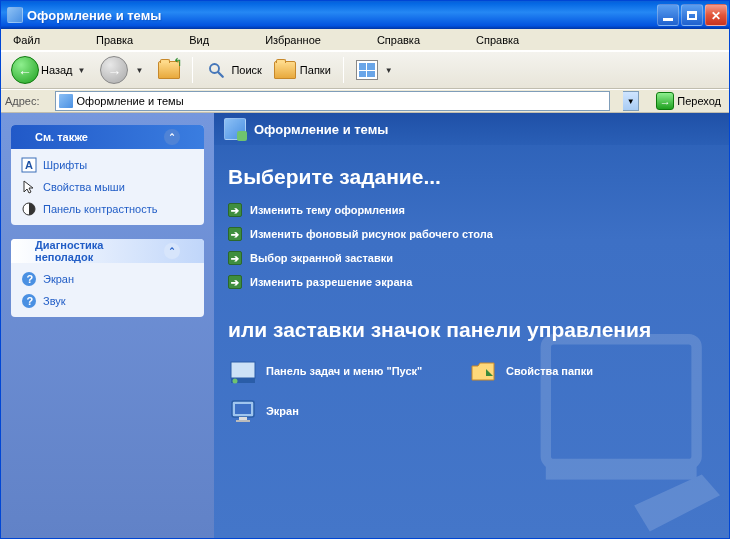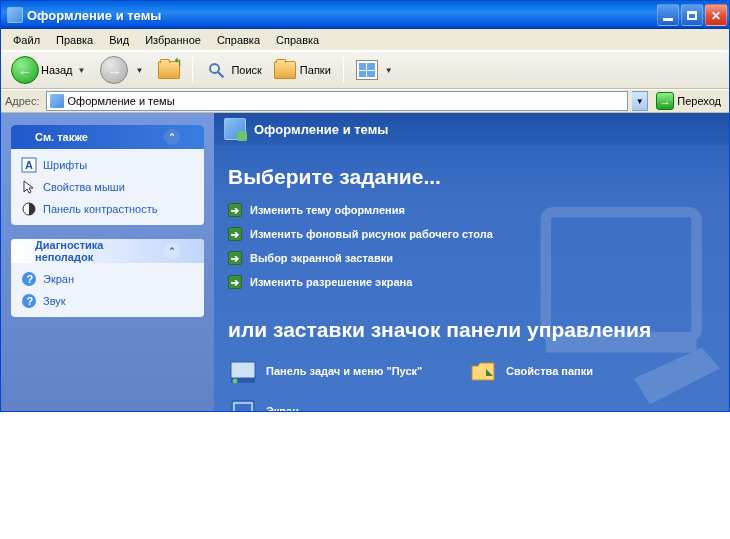--- a/index.html
+++ b/index.html
@@ -1,52 +1,52 @@
 <!DOCTYPE html>
 <html><head>
 <meta charset="utf-8">
 <style>
 * { box-sizing: border-box; margin: 0; padding: 0; font-family: Tahoma, sans-serif; }
 body { background: #fff; }
-.window { width: 730px; height: 412px; border: 1px solid #0046d5; background: #ece9d8; display: flex; flex-direction: column; }
+.window { width: 730px; height: 539px; border: 1px solid #0046d5; background: #ece9d8; display: flex; flex-direction: column; }
 
 
 .titlebar { height: 28px; background: linear-gradient(to bottom, #0a5fd8 0%, #0467e3 8%, #2588f4 40%, #0354e0 88%, #0036a6 100%); display: flex; align-items: center; padding: 0 2px 0 6px; color: #fff; font-size: 13px; }
 .titlebar-icon { width: 16px; height: 16px; margin-right: 4px; background: linear-gradient(135deg,#8cc0f5,#4a90e2); border: 1px solid #fff3; border-radius: 2px; }
 .titlebar-text { flex: 1; font-weight: bold; text-shadow: 1px 1px 1px #00389955; }
 .titlebar-btns { display: flex; gap: 2px; }
 .titlebar-btn { width: 22px; height: 22px; border-radius: 3px; display: flex; align-items: center; justify-content: center; color: #fff; font-weight: bold; font-size: 13px; border: 1px solid #fff4; }
 .tb-min, .tb-max { background: linear-gradient(to bottom, #5a9ef0, #1e61cf); }
 .tb-close { background: linear-gradient(to bottom, #f49b8c, #e2553a 50%, #c83320); }
 .tb-min-g { width:10px; height:3px; background:#fff; margin-top:8px; }
 .tb-max-g { width:10px; height:9px; border:2px solid #fff; border-top-width:3px; }
 .tb-close-g::before { content:"✕"; font-size:12px; line-height:1;}
 
 
-.menubar { height: 22px; background: #ece9d8; border-bottom: 1px solid #fff; display: flex; align-items: center; padding: 0 4px; font-size: 11px; }
+.menubar { height: 22px; background: #ece9d8; border-bottom: 1px solid #fff; display: flex; align-items: center; padding: 0 4px; font-size: 11px; gap: 40px; }
 .menu-item { padding: 2px 8px; cursor: default; }
 
 
 .toolbar { height: 38px; background: linear-gradient(to bottom, #f4f3ee, #e8e5d9); border-top: 1px solid #fff; border-bottom: 1px solid #c0bdaf; display: flex; align-items: center; padding: 0 6px; gap: 4px; font-size: 11px; }
 .tool-back { display:flex; align-items:center; gap:2px; padding:2px 4px; }
 .circle-btn { width: 28px; height: 28px; border-radius: 50%; display:flex; align-items:center; justify-content:center; color:#fff; font-size:14px; font-weight:bold; }
 .cb-green { background: radial-gradient(circle at 35% 30%, #8eef8e, #1fa01f); border:1px solid #0e7a0e; }
 .cb-grey { background: radial-gradient(circle at 35% 30%, #e8e8e8, #a8a8a8); border:1px solid #888; }
 .dd-arrow { font-size:8px; color:#333; padding:0 3px; }
 .tool-sep { width:1px; height:26px; background:#c0bdaf; margin:0 4px; border-right:1px solid #fff; }
 .tool-item { display:flex; align-items:center; gap:4px; padding:2px 4px; }
 .tool-ico { width:22px; height:22px; display:flex; align-items:center; justify-content:center; }
 .ico-search svg { width:18px; height:18px; }
 .ico-folder { width:22px; height:18px; background:linear-gradient(to bottom,#feda8a,#e8a93d); border-radius:2px 2px 1px 1px; border:1px solid #c7882a; position:relative; }
 .ico-folder::before{content:"";position:absolute;top:-3px;left:1px;width:8px;height:3px;background:#feda8a;border:1px solid #c7882a;border-bottom:none;border-radius:2px 2px 0 0;}
 .ico-views { width:22px; height:20px; background:#fff; border:1px solid #888; display:grid; grid-template-columns:1fr 1fr; grid-template-rows:1fr 1fr; gap:1px; padding:2px;}
 .ico-views div{background:#69a5e8;}
 
 
-.addressbar { height: 24px; background: #ece9d8; border-top:1px solid #fff; border-bottom:1px solid #c0bdaf; display:flex; align-items:center; padding:0 4px; font-size:11px; gap:4px;}
+.addressbar { height: 24px; background: #ece9d8; border-top:1px solid #fff; border-bottom:1px solid #c0bdaf; display:flex; align-items:center; padding:0 4px; font-size:11px; gap:13px;}
 .addr-label { padding-right:2px; color:#555;}
 .addr-field { flex:1; height:20px; background:#fff; border:1px solid #7f9db9; display:flex; align-items:center; padding:0 3px; gap:4px;}
 .addr-ico { width:14px; height:14px; background:linear-gradient(135deg,#8cc0f5,#4a90e2); border-radius:1px;}
 .addr-dd { width:16px; height:20px; background:linear-gradient(to bottom,#cfe5ff,#a9ccf3); border:1px solid #7f9db9; border-left:none; display:flex; align-items:center; justify-content:center; font-size:8px;}
 .go-btn { display:flex; align-items:center; gap:3px; padding:0 4px;}
 .go-arrow { width:18px; height:18px; background:linear-gradient(to bottom,#8eef8e,#1fa01f); border:1px solid #0e7a0e; border-radius:3px; display:flex; align-items:center; justify-content:center; color:#fff; font-size:11px;}
 
 
 .content { flex:1; display:flex; overflow:hidden; }
 

